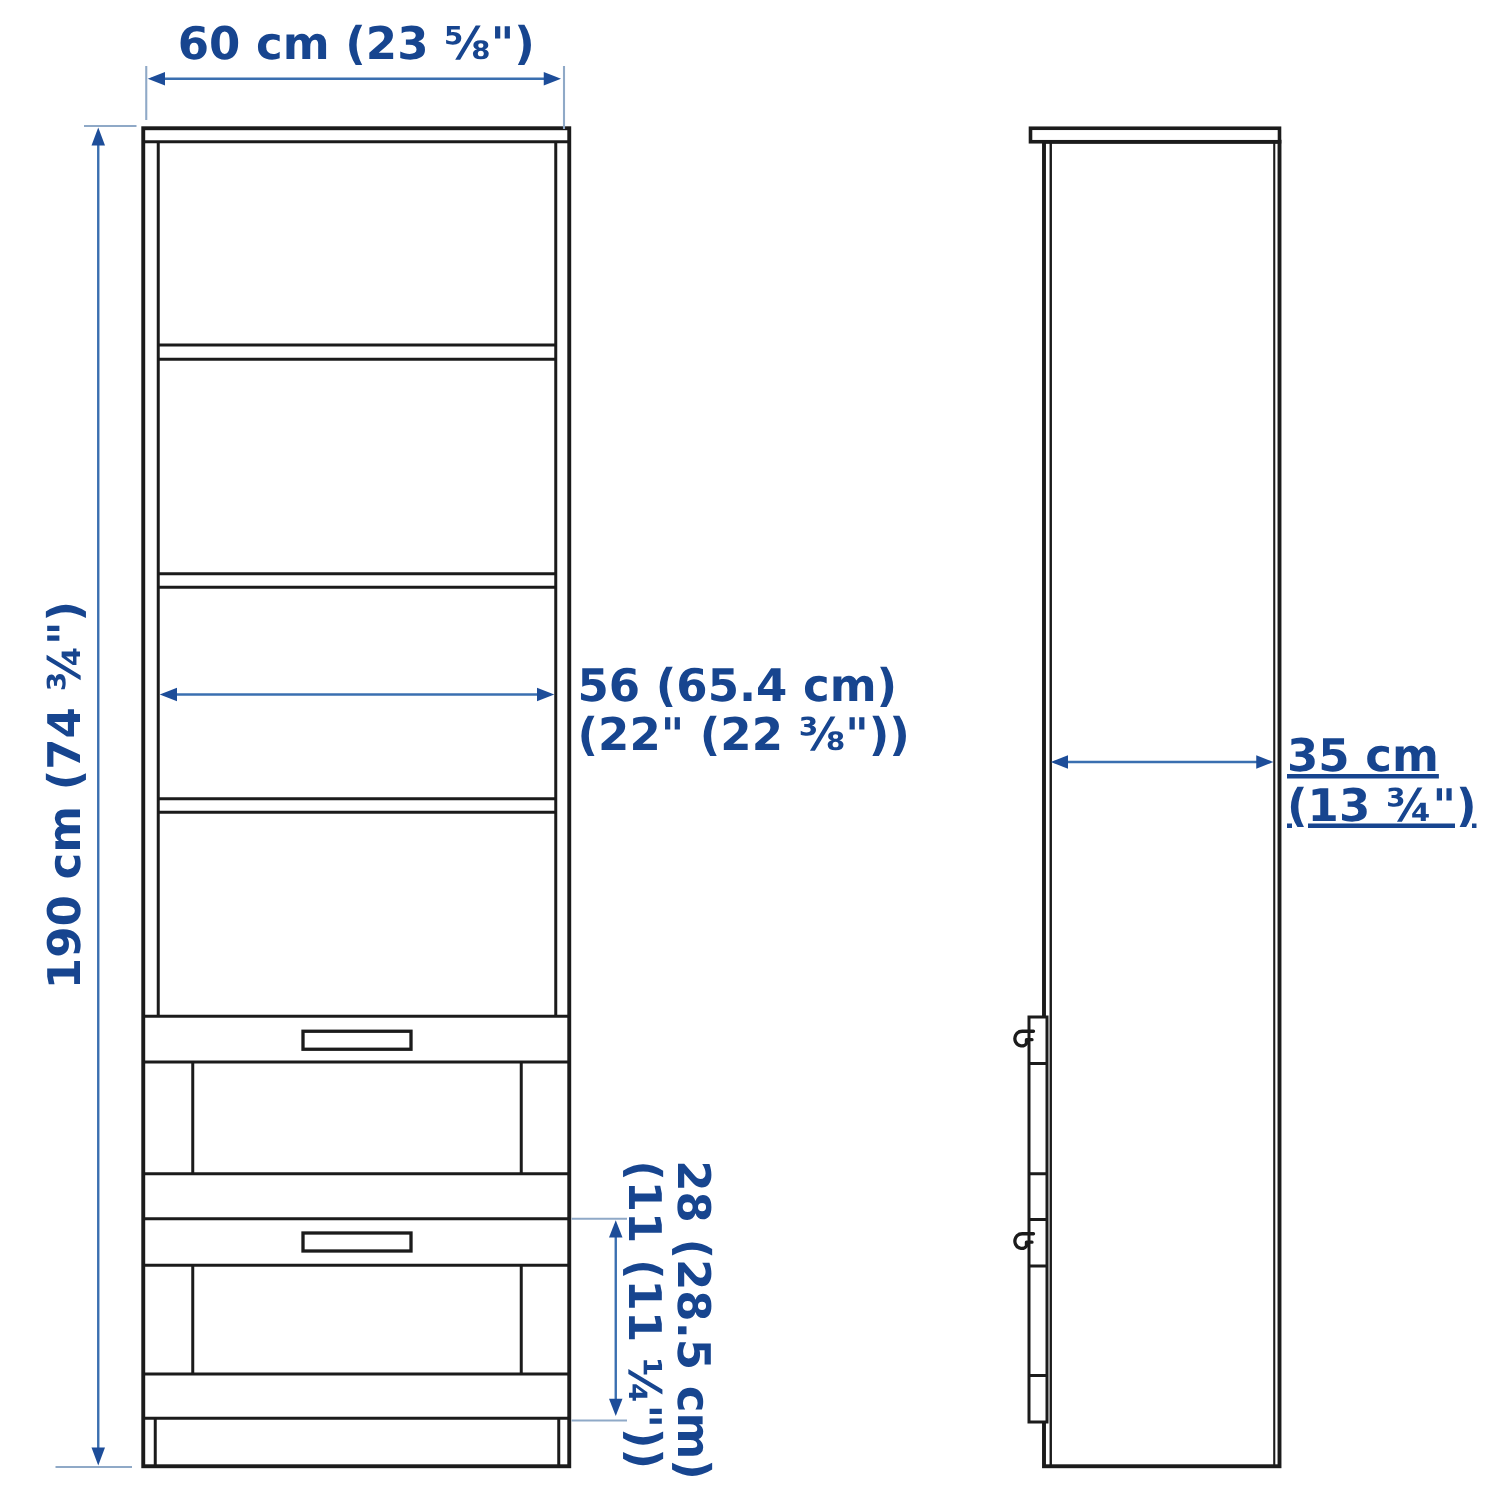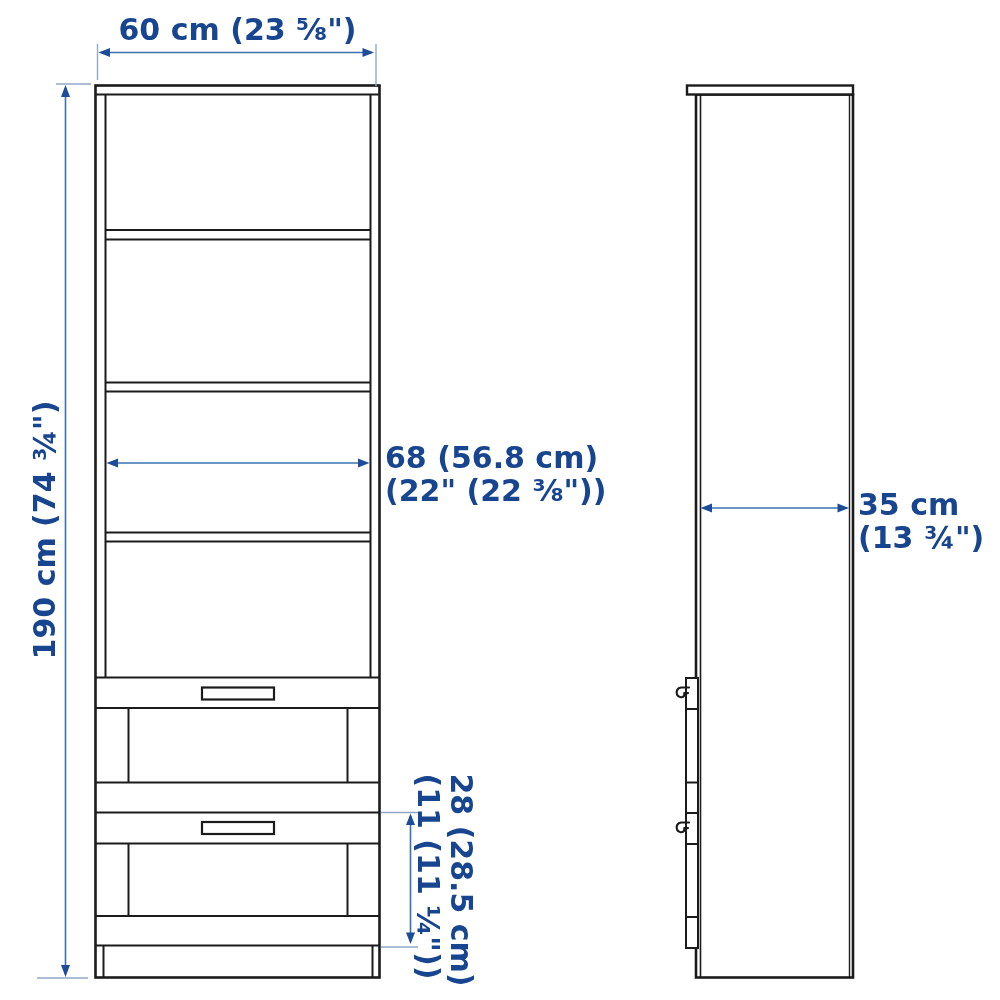--- a/index.html
+++ b/index.html
@@ -139,25 +139,25 @@
       <polygon points="700.5,508 712,503.5 712,512.5" fill="#1d4d99" stroke="none"></polygon>
       <polygon points="849,508 837.5,503.5 837.5,512.5" fill="#1d4d99" stroke="none"></polygon>
     </g>
   </svg>
 
   <div class="dim-label center" style="left:95px;top:13px;width:285px;">60 cm (23 ⅝")</div>
 
   <div class="dim-label rot-ccw" style="left:44px;top:530px;">190 cm (74 ¾")</div>
 
   <div class="dim-label" style="left:385px;top:441px;">
-    <div>68 (56.8 cm)</div>
+    <div>56 (65.4 cm)</div>
     <div>(22" (22 ⅜"))</div>
   </div>
 
-  <div class="dim-label" style="left:858px;top:488px;">
+  <div class="dim-label" style="left:858px;top:488px;text-decoration:underline;">
     <div>35 cm</div>
     <div>(13 ¾")</div>
   </div>
 
   <div class="dim-label rot-cw" style="left:445px;top:880px;">
     <div>28 (28.5 cm)</div>
     <div>(11 (11 ¼"))</div>
   </div>
 
 </div>

